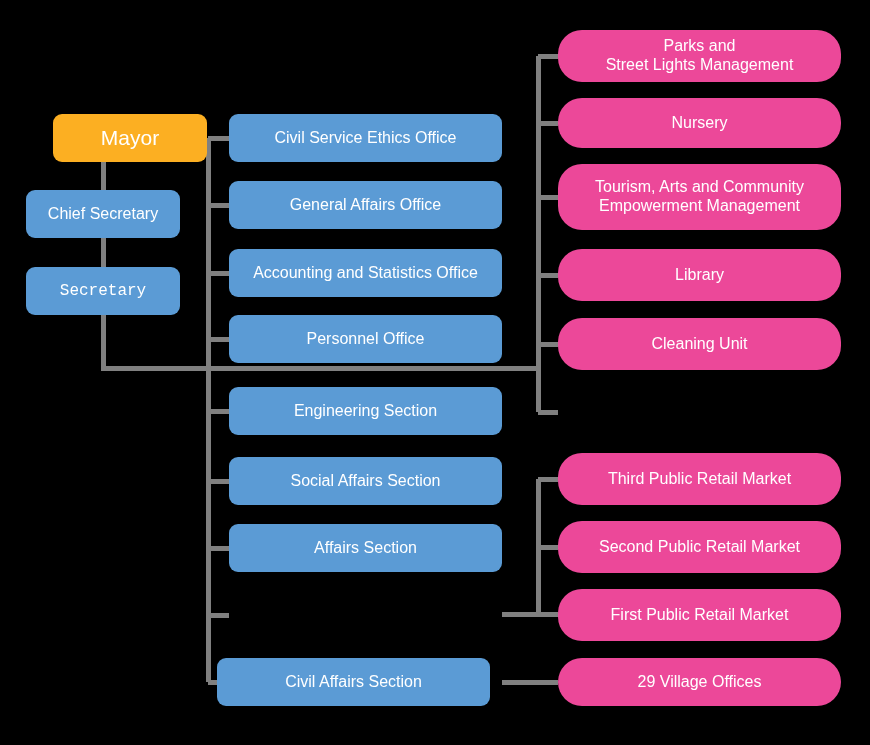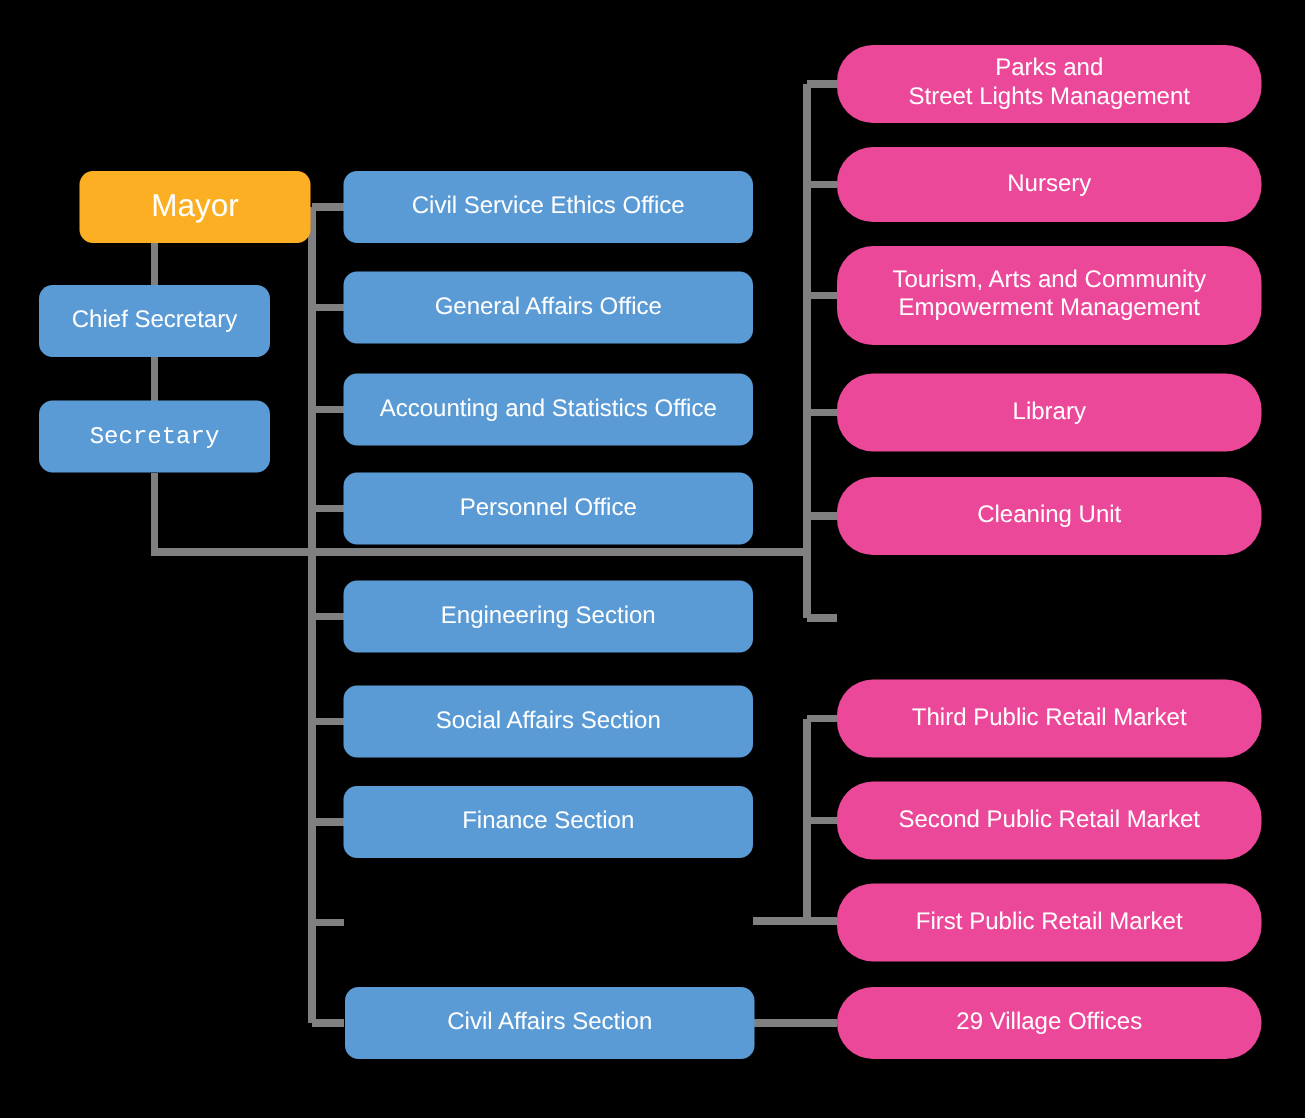--- a/index.html
+++ b/index.html
@@ -134,23 +134,23 @@
   <div class="node tone-light size-md" style="left: 229px; top: 315px; width: 273px; height: 48px;">
     <span class="node-label">Personnel Office</span>
   </div>
   <div class="node tone-light size-md" style="left: 229px; top: 387px; width: 273px; height: 48px;">
     <span class="node-label">Engineering Section</span>
   </div>
   <div class="node tone-light size-md" style="left: 229px; top: 457px; width: 273px; height: 48px;">
     <span class="node-label">Social Affairs Section</span>
   </div>
   <div class="node tone-light size-md" style="left: 229px; top: 524px; width: 273px; height: 48px;">
-    <span class="node-label">Finance Section</span>
+    <span class="node-label">Affairs Section</span>
   </div>
-  <div class="node tone-light size-md" style="left: 230px; top: 658px; width: 273px; height: 48px;">
+  <div class="node tone-light size-md" style="left: 217px; top: 658px; width: 273px; height: 48px;">
     <span class="node-label">Civil Affairs Section</span>
   </div>
 
   <div class="node tone-dark size-md" style="left: 558px; top: 30px; width: 283px; height: 52px;">
     <span class="node-label">Parks and
 Street Lights Management</span>
   </div>
   <div class="node tone-dark size-md" style="left: 558px; top: 98px; width: 283px; height: 50px;">
     <span class="node-label">Nursery</span>
   </div>

